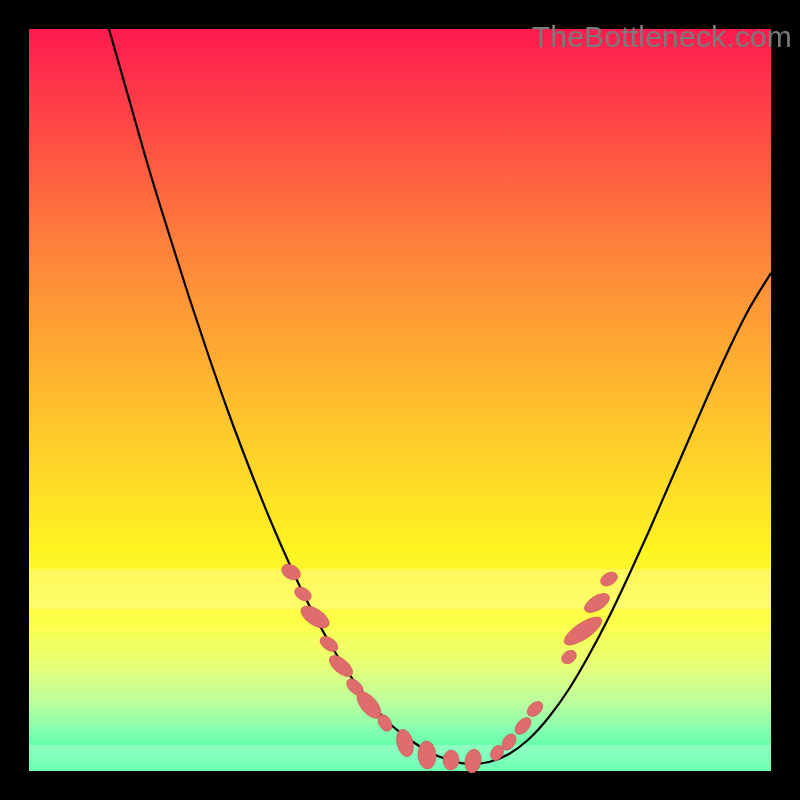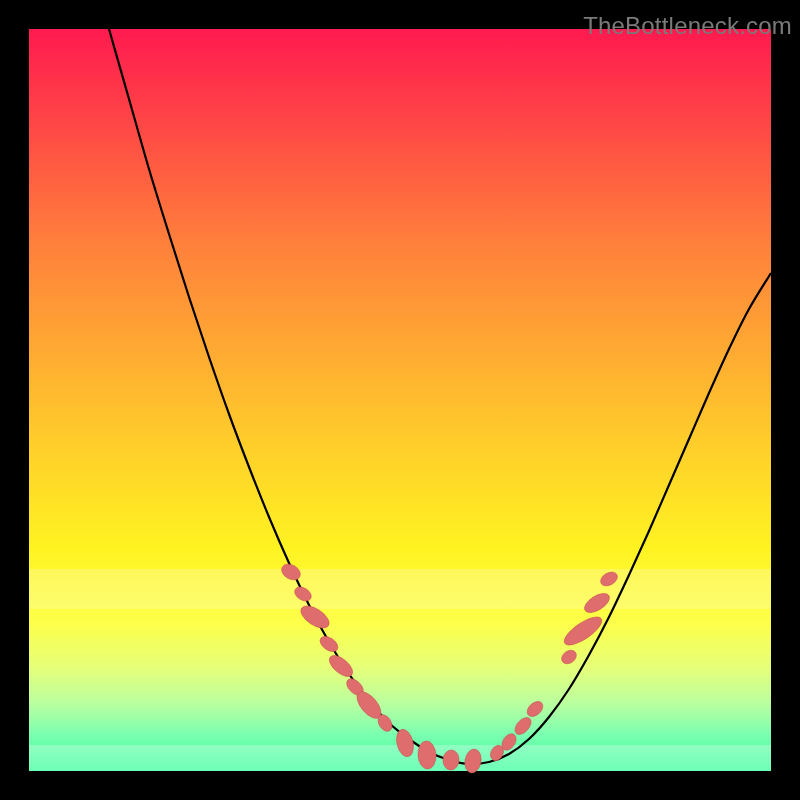--- a/index.html
+++ b/index.html
@@ -25,24 +25,24 @@
       #ffce2a 56%,
       #fff321 70%,
       #fdff49 80%,
       #e6ff79 86%,
       #b9ffa0 91%,
       #7cffb0 95%,
       #35ff9a 100%);
   }
   .watermark {
     position: absolute;
-    top: 12px;
+    top: 20px;
     right: 8px;
     color: #7a7a7a;
-    font-size: 24px;
+    font-size: 30px;
     font-weight: 500;
     letter-spacing: 0.2px;
     text-align: right;
   }
   svg.plot {
     position: absolute;
     left: 0;
     top: 0;
     width: 742px;
     height: 742px;

